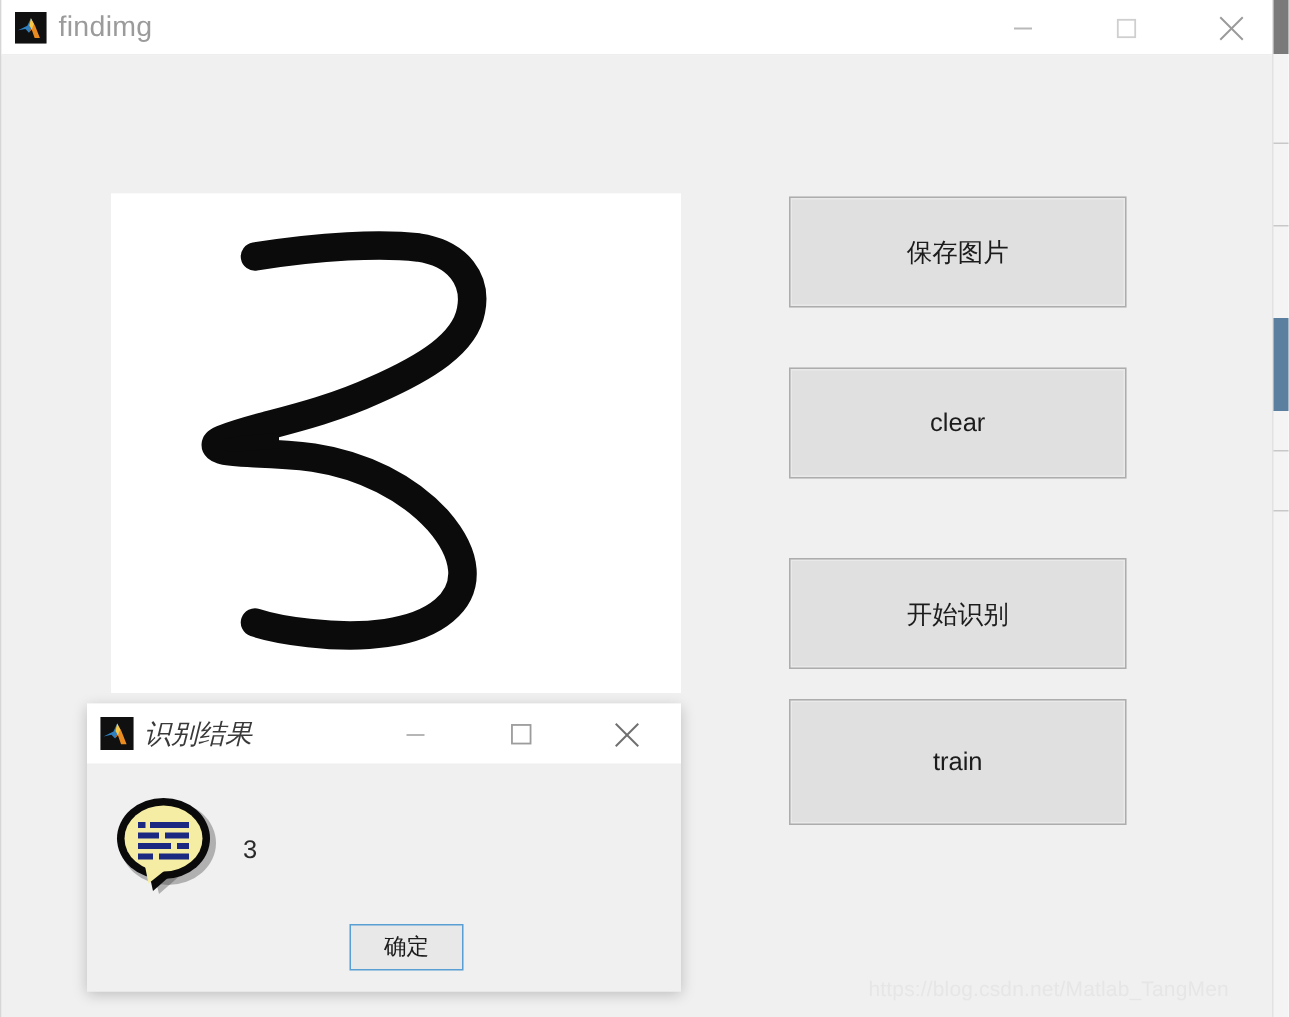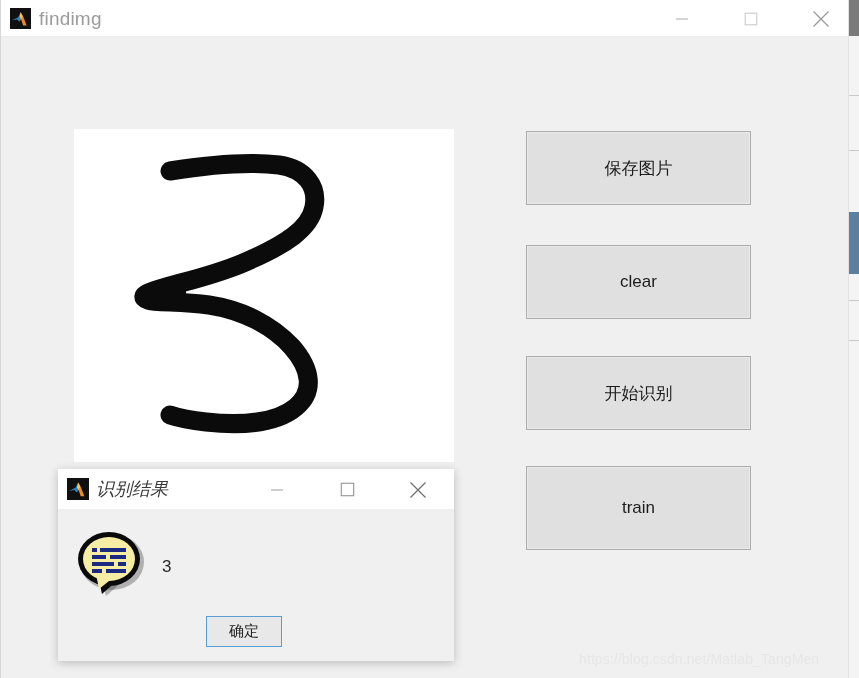--- a/index.html
+++ b/index.html
@@ -142,21 +142,21 @@
     display: flex;
     align-items: center;
     justify-content: center;
     color: #1c1c1c;
     font-size: 17px;
     box-shadow: inset 0 0 0 1px #e9e9e9;
     cursor: default;
   }
   .ui-button.b1 { top: 94px;  height: 74px; }   
   .ui-button.b2 { top: 208px; height: 74px; }   
-  .ui-button.b3 { top: 319px; height: 74px; }   
+  .ui-button.b3 { top: 335px; height: 74px; }   
   .ui-button.b4 { top: 429px; height: 84px; }   
 
   
   .watermark {
     position: absolute;
     left: 578px;
     top: 614px;
     font-size: 14px;
     color: #e6e6e6;
     white-space: nowrap;
@@ -236,21 +236,21 @@
     position: absolute;
     left: 104px;
     top: 47px;
     font-size: 17px;
     color: #2a2a2a;
     line-height: 20px;
   }
 
   .dlg-ok {
     position: absolute;
-    left: 148px;
+    left: 175px;
     top: 106px;
     width: 76px;
     height: 31px;
     background: #e8e8e8;
     border: 1px solid #5a9fd4;
     box-sizing: border-box;
     display: flex;
     align-items: center;
     justify-content: center;
     font-size: 15px;

